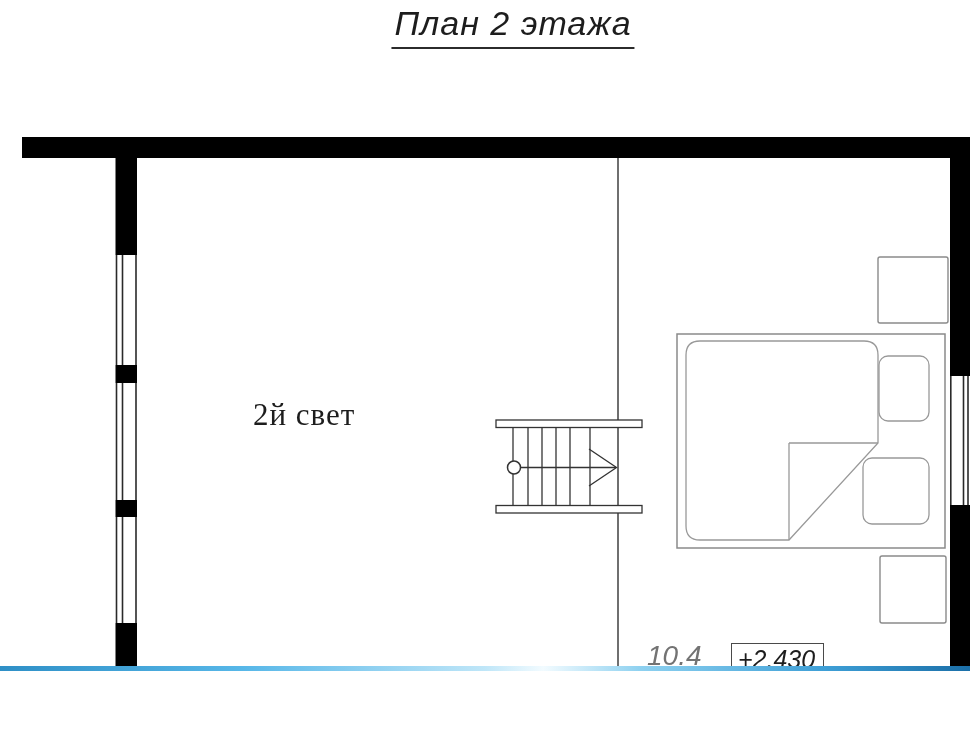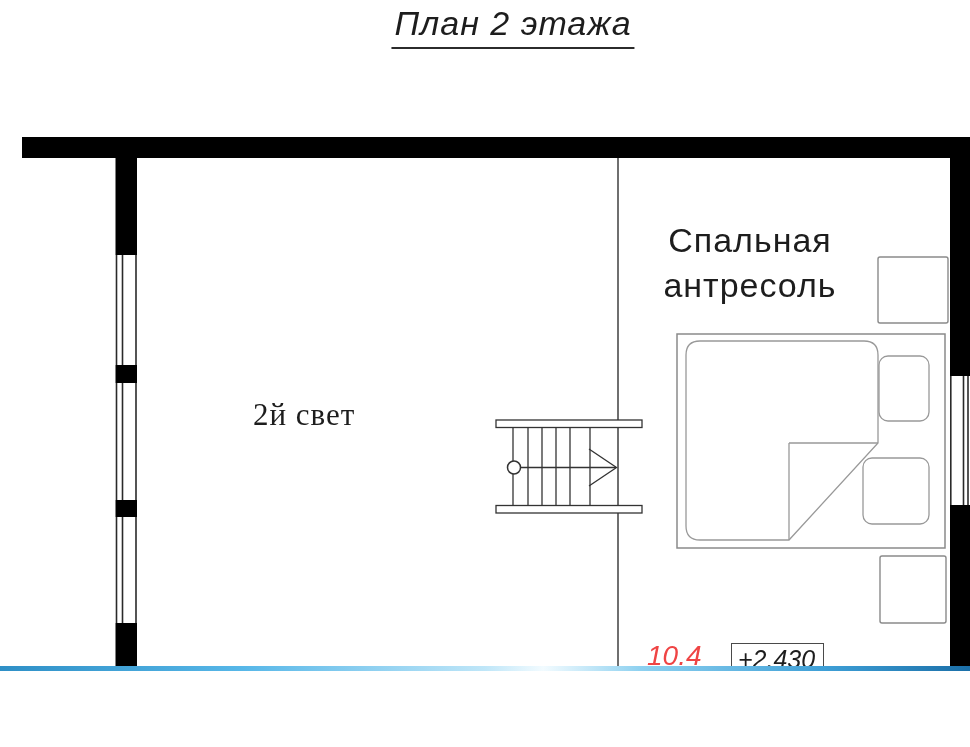--- a/index.html
+++ b/index.html
@@ -16,21 +16,21 @@
   .room-label{position:absolute;color:#1d1d1d;}
   .label-bedroom{
     left:655px;top:218px;width:190px;text-align:center;
     font-size:34px;line-height:45px;letter-spacing:1px;
   }
   .label-light{
     left:253px;top:397px;font-size:31px;letter-spacing:1px;white-space:nowrap;font-family:Liberation Serif, serif;
   }
   .area-value{
     position:absolute;left:646px;top:640px;font-size:28px;font-style:italic;
-    border-bottom:2.5px solid #2b2b2b;padding:0 6px 3px 1px;color:#ef4444;
+    border-bottom:2.5px solid #2b2b2b;padding:0 6px 3px 1px;color:#737373;
   }
   .elevation-badge{
     position:absolute;left:731px;top:643px;font-size:25px;font-style:italic;
     border:1.6px solid #4a4a4a;padding:1px 8px 4px 6px;color:#1d1d1d;background:#fff;
     white-space:nowrap;
   }
   .accent-bar{
     position:absolute;left:0;bottom:0;width:970px;height:5px;
     background:linear-gradient(90deg,#2e8fc6 0%,#57b7e8 25%,#bfe6f8 50%,#f2fbff 56%,#8ed1f0 66%,#3e9fd6 85%,#1b6fa8 100%);
   }
@@ -106,20 +106,19 @@
         <line x1="789" y1="443" x2="878" y2="443"></line>
         <line x1="789" y1="443" x2="789" y2="540"></line>
       </g>
       <rect x="879" y="356" width="50" height="65" rx="9" stroke="#999999" stroke-width="1.3"></rect>
       <rect x="863" y="458" width="66" height="66" rx="9" stroke="#999999" stroke-width="1.3"></rect>
     </g>
   </svg>
 
   <div class="room-label label-light">2й свет</div>
 
-  <div class="room-label label-bedroom">Спальная антресоль</div>
 
   <div class="area-value">10.4</div>
 
   <div class="elevation-badge">+2.430</div>
 
   <div class="accent-bar"></div>
 </div>
 
 </body></html>

